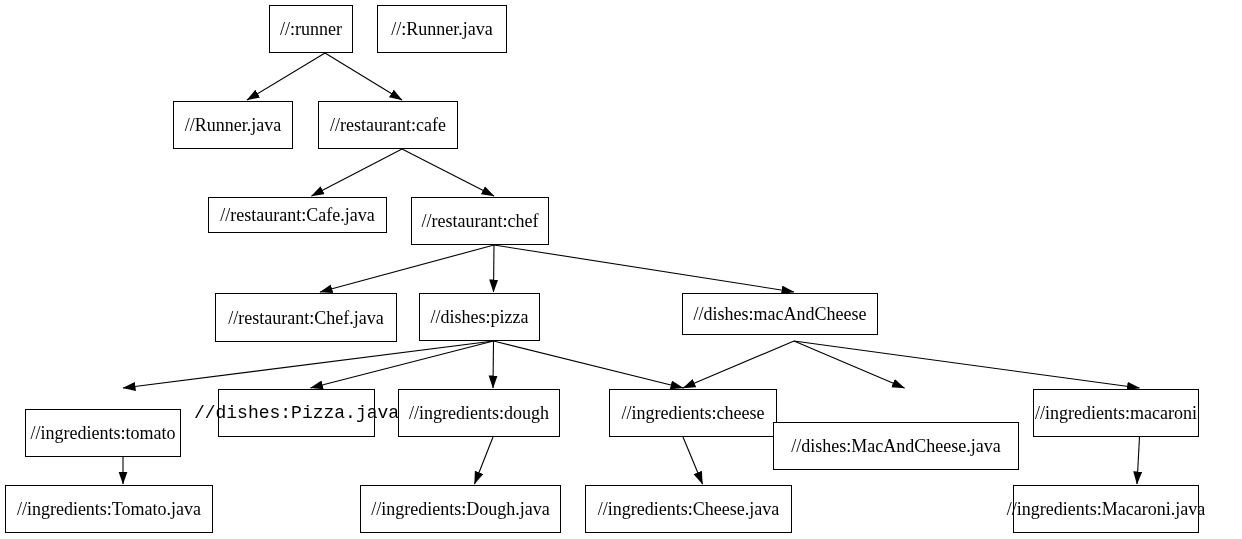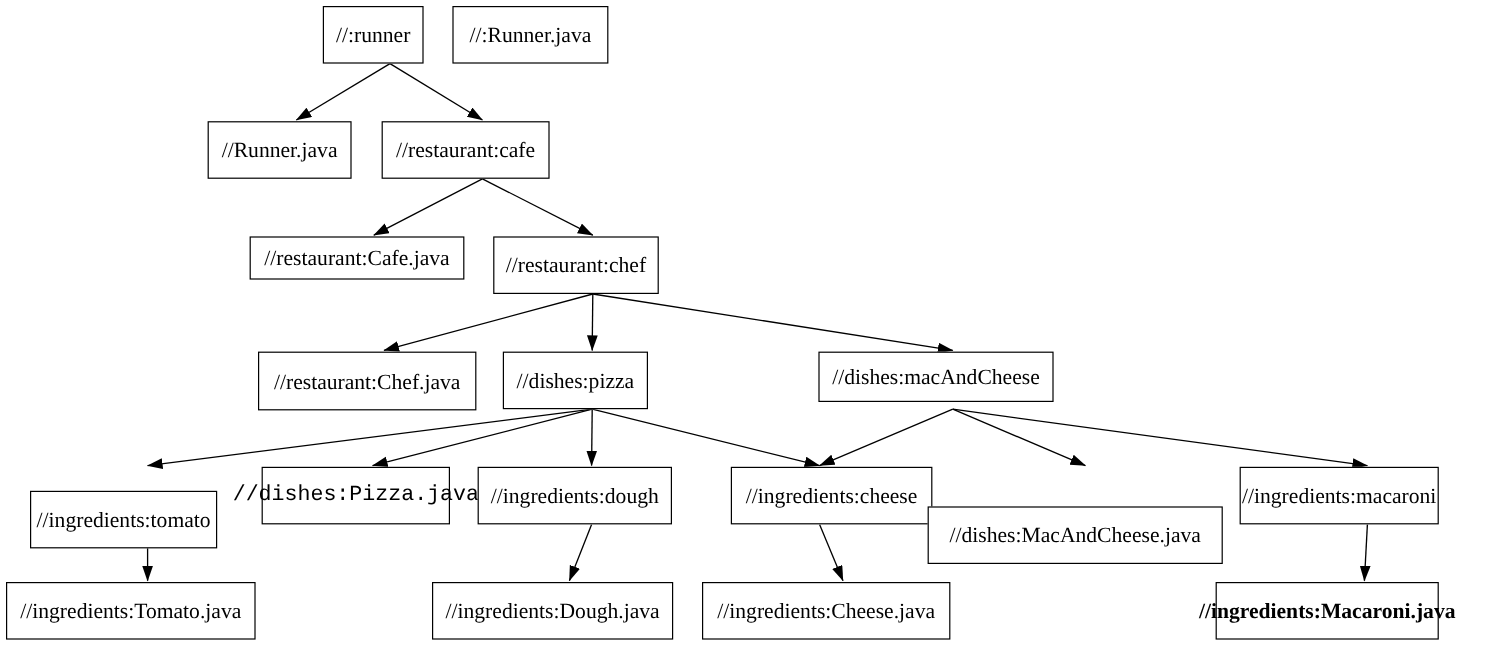--- a/index.html
+++ b/index.html
@@ -109,17 +109,17 @@
       </div>
       <div class="graph-node" style="left: 5px; top: 485px; width: 208px; height: 48px;">
         <span>//ingredients:Tomato.java</span>
       </div>
       <div class="graph-node" style="left: 360px; top: 485px; width: 201px; height: 48px;">
         <span>//ingredients:Dough.java</span>
       </div>
       <div class="graph-node" style="left: 585px; top: 485px; width: 207px; height: 48px;">
         <span>//ingredients:Cheese.java</span>
       </div>
-      <div class="graph-node" style="left: 1013px; top: 485px; width: 186px; height: 48px; font-weight: bold;">
+      <div class="graph-node" style="left: 1013px; top: 485px; width: 186px; height: 48px;">
         <span>//ingredients:Macaroni.java</span>
       </div>
     </div>
 </div>
 
 </body></html>

